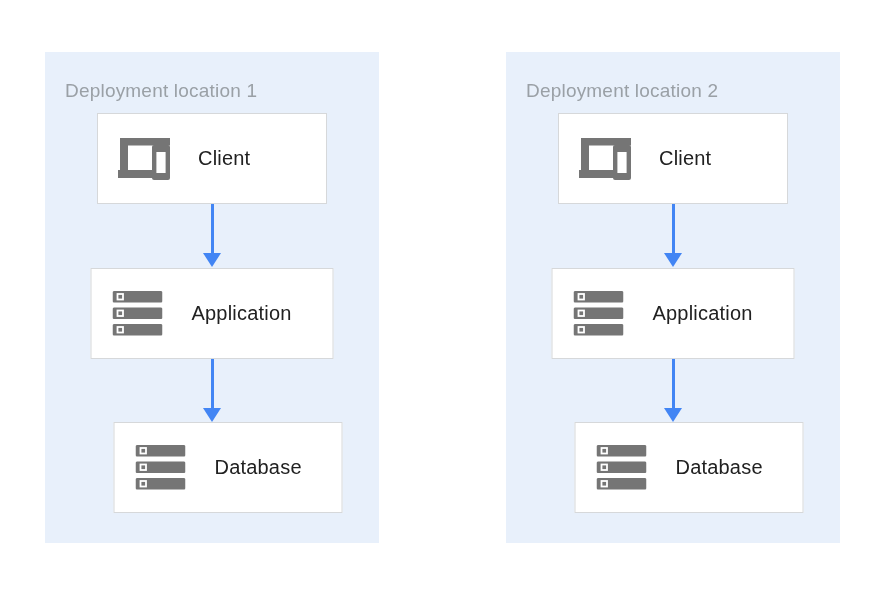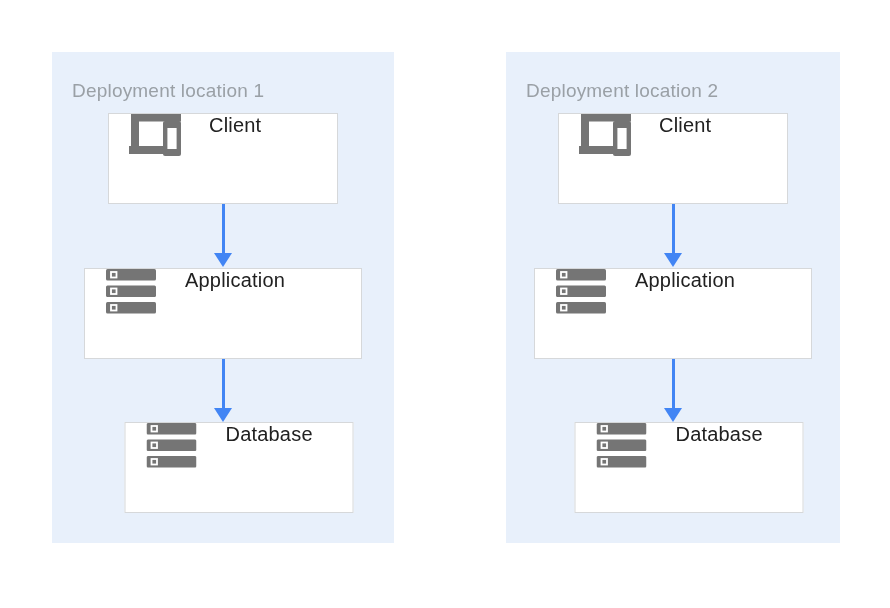--- a/index.html
+++ b/index.html
@@ -15,45 +15,45 @@
     background: #ffffff;
     overflow: hidden;
   }
   .panel {
     position: absolute;
     top: 52px;
     width: 334px;
     height: 491px;
     background: var(--panel-bg, #E8F0FB);
   }
-  .panel-1 { left: 52px; padding-left: 8px; }
+  .panel-1 { left: 45px; }
   .panel-2 { left: 506px; }
   .panel-title {
     position: absolute;
     top: 28px;
     left: 20px;
     font-size: 19px;
     letter-spacing: 0.2px;
     color: var(--title-text, #9AA0A6);
     white-space: nowrap;
   }
   .node {
     position: absolute;
     left: 50%;
     transform: translateX(-50%);
     height: 91px;
     background: var(--node-bg, #FFFFFF);
     border: 1px solid var(--node-border, #D6D8DA);
     box-sizing: border-box;
     display: flex;
-    align-items: flex-start;
+    align-items: center;
     padding-left: 20px;
   }
   .node-client   { top: 61px;  width: 230px; }
-  .node-app      { top: 216px; width: 278px; }
+  .node-app      { top: 216px; width: 243px; }
   .node-db       { top: 370px; width: 229px; margin-left: 16px; }
   .node-icon {
     width: 52px;
     margin-right: 28px;
     display: flex;
     justify-content: center;
     align-items: center;
     flex: 0 0 52px;
   }
   .node-label {

